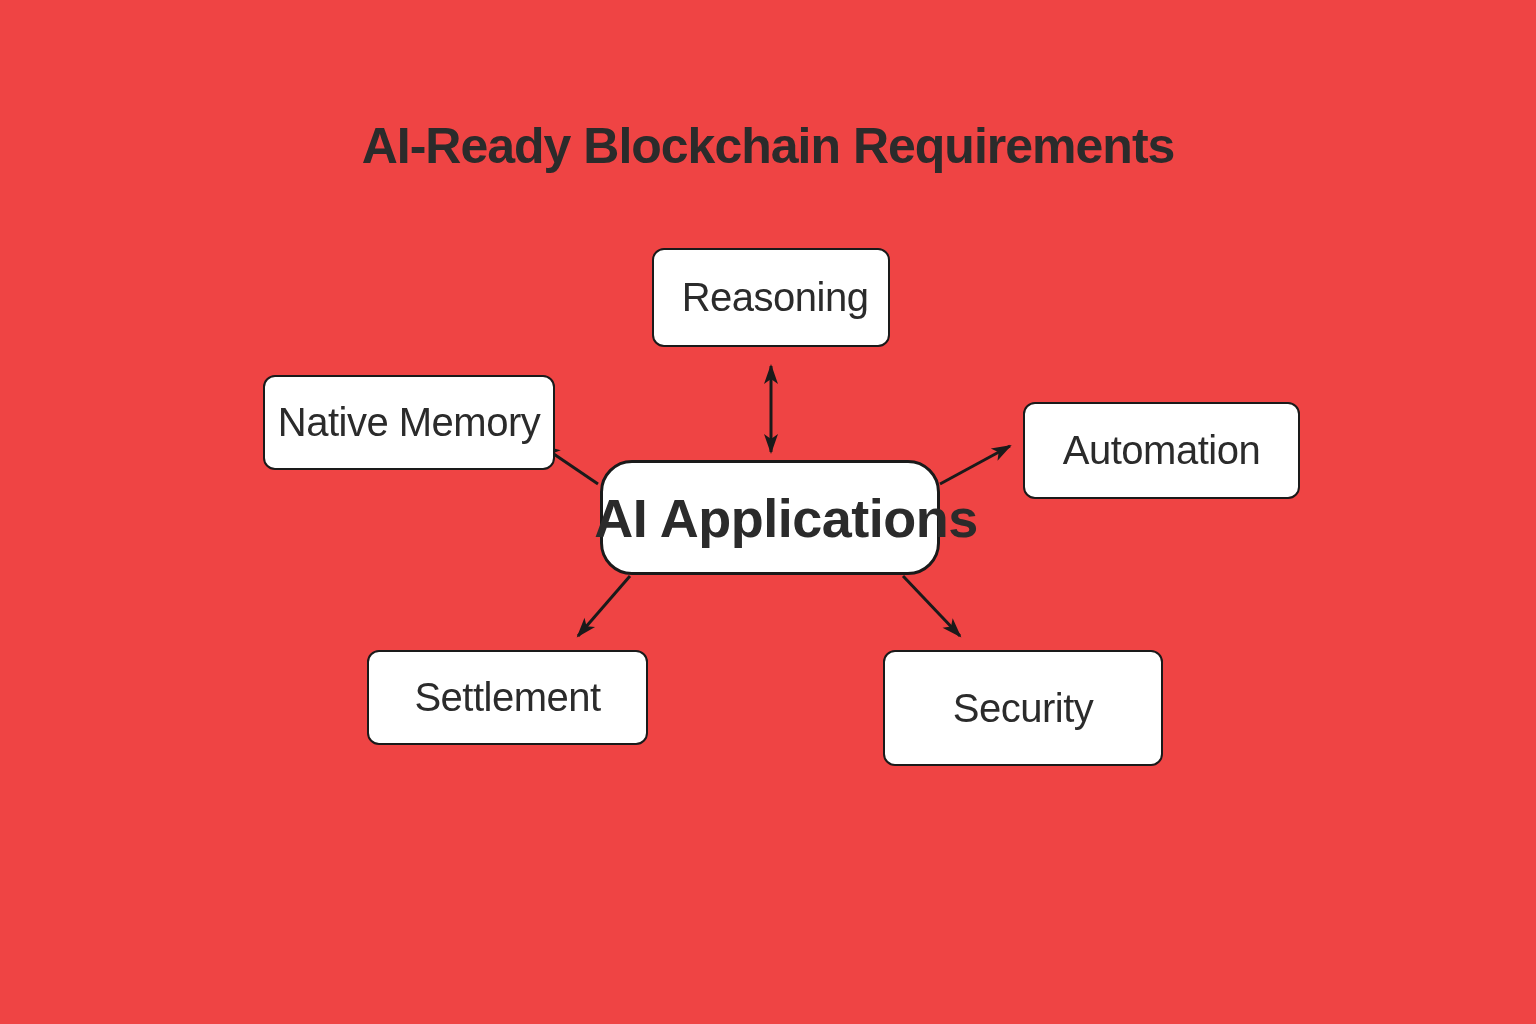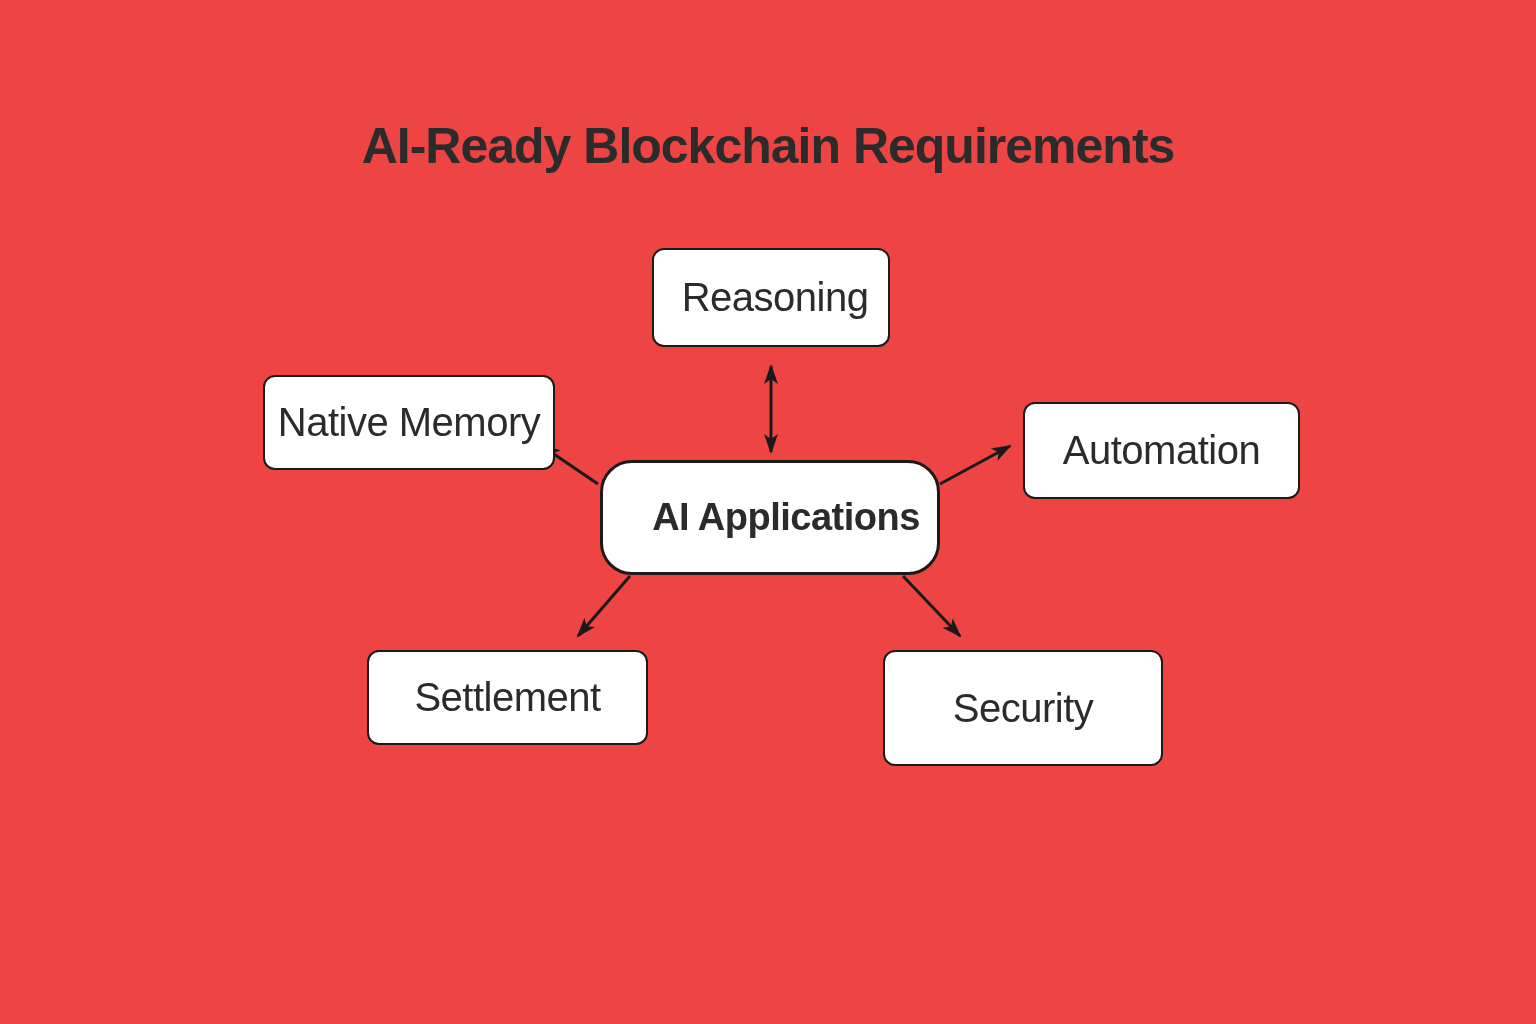--- a/index.html
+++ b/index.html
@@ -47,21 +47,21 @@
     justify-content: center;
     color: #2b2b2b;
     font-size: 40px;
     font-weight: 400;
     letter-spacing: -0.5px;
     white-space: nowrap;
   }
   .node-center {
     border-width: 3px;
     border-radius: 32px;
-    font-size: 38px;
+    font-size: 54px;
     font-weight: bold;
     padding-left: 32px;
   }
   
   .node-reasoning     { left: 652px;  top: 248px; width: 238px; height: 99px; padding-left: 8px;  }
   .node-native-memory { left: 238px;  top: 375px; width: 292px; height: 95px; margin-left: 25px;  }
   .node-automation    { left: 1023px; top: 375px; width: 277px; height: 97px; margin-top: 27px;  }
   .node-ai-applications { left: 600px; top: 460px; width: 340px; height: 115px; }
   .node-settlement    { left: 367px;  top: 650px; width: 281px; height: 95px;  }
   .node-security      { left: 883px;  top: 650px; width: 280px; height: 116px;  }

